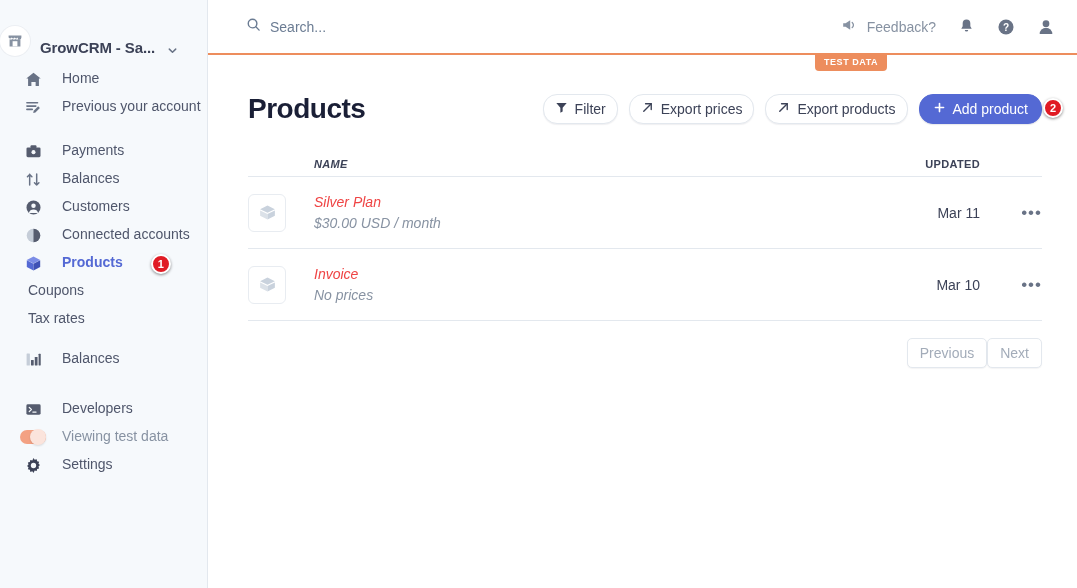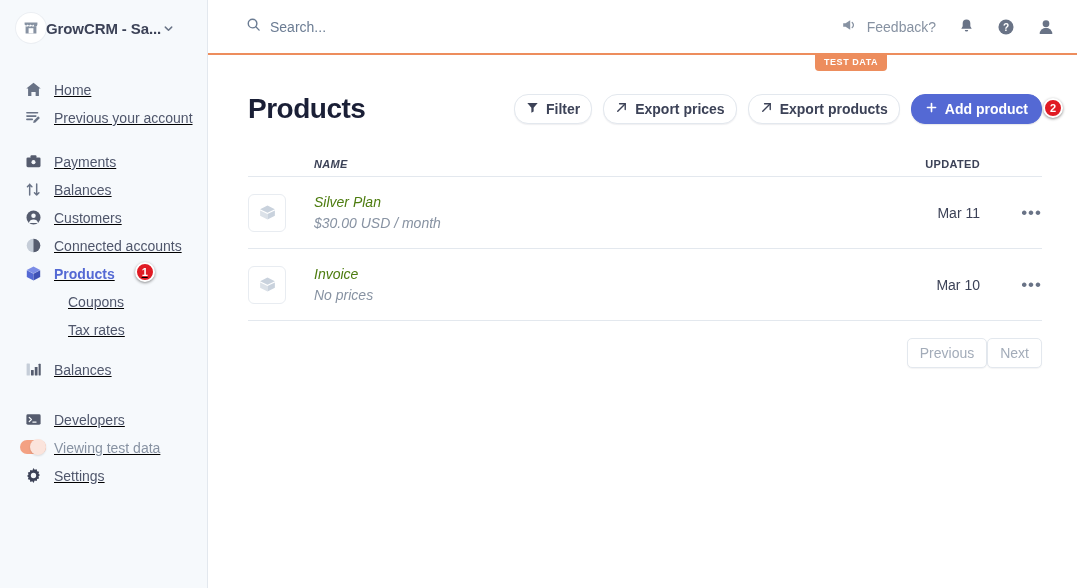--- a/index.html
+++ b/index.html
@@ -16,47 +16,48 @@
 
   
   .sidebar {
     width: 208px; height: 588px;
     background: #f6f9fc;
     border-right: 1px solid #e3e8ee;
     flex: 0 0 208px;
     position: relative;
   }
   .brand {
-    display: flex; align-items: center;
-    height: 56px; padding-left: 16px;
+    display: flex; align-items: flex-end;
+    height: 56px; 
+    gap: 10px;
   }
   .brand-logo {
     width: 30px; height: 30px; border-radius: 50%;
     background: #ffffff;
     display: flex; align-items: center; justify-content: center;
     box-shadow: 0 0 0 1px rgba(60,66,87,.05);
     flex: 0 0 30px;
   }
   .brand-name {
     font-size: 15px; font-weight: bold; color: #3c4257;
     letter-spacing: -0.1px; white-space: nowrap;
   }
   .brand-caret { margin-left: 2px; display:flex; align-items:center; }
 
   .nav { margin-top: 14px; }
   .nav-group { margin-bottom: 16px; }
   .nav-item {
-    display: flex; align-items: flex-end;
-    height: 28px; padding-left: 24px; gap: 12px;
-    cursor: pointer; position: relative; text-decoration: underline;
+    display: flex; align-items: flex-start;
+    height: 28px; padding-left: 24px; gap: 20px;
+    cursor: pointer; position: relative;
   }
   .nav-icon { width: 18px; height: 18px; display: flex; align-items: center; justify-content: center; flex: 0 0 18px;}
   .nav-label { font-size: 14px; color: #4f566b; white-space: nowrap; }
   .nav-item.active .nav-label { color: #5469d4; font-weight: bold; }
-  .nav-item.sub { padding-left: 68px; }
+  .nav-item.sub { padding-left: 28px; }
   .nav-item.sub .nav-label { color: #4f566b; }
   .nav-item.muted .nav-label { color: #8792a2; }
 
   .badge {
     width: 20px; height: 20px; border-radius: 50%;
     background: #e01b24; color: #fff;
     font-size: 11px; font-weight: bold;
     display: flex; align-items: center; justify-content: center;
     border: 2px solid #ffffff;
     box-shadow: 0 1px 3px rgba(0,0,0,.45);
@@ -108,21 +109,21 @@
   .page-title {
     font-size: 28px; font-weight: bold; color: #1a1f36;
     letter-spacing: -0.5px; margin: 0;
   }
   .actions { margin-left: auto; display: flex; align-items: center; gap: 11px; }
 
   .btn {
     height: 30px; border-radius: 14px;
     display: inline-flex; align-items: center; gap: 7px;
     padding: 0 11px;
-    font-size: 14px; font-weight: bold; color: #3c4257;
+    font-size: 14px; font-weight: normal; color: #3c4257;
     background: #ffffff;
     border: 1px solid #e3e8ee;
     box-shadow: 0 1px 1px rgba(60,66,87,.08);
     cursor: pointer; white-space: nowrap;
   }
   .btn-primary {
     background: #5469d4; color: #ffffff; border-color: #5469d4;
     box-shadow: 0 1px 1px rgba(60,66,87,.12);
     padding: 8px 13px;
   }
@@ -147,21 +148,21 @@
     display: flex; align-items: center;
     height: 72px;
     border-bottom: 1px solid #e3e8ee;
     cursor: pointer;
   }
   .prod-thumb {
     width: 38px; height: 38px; border-radius: 6px;
     background: #ffffff; border: 1px solid #e8ecf1;
     display: flex; align-items: center; justify-content: center;
   }
-  .prod-name { font-size: 14px; color: #4d7c0f; line-height: 1.45; }
+  .prod-name { font-size: 14px; color: #ef4444; line-height: 1.45; }
   .prod-price { font-size: 14px; color: #8792a2; line-height: 1.45; }
   .cell-updated { font-size: 14px; color: #3c4257; }
   .dots { font-size: 17px; color: #697386; letter-spacing: 1px; line-height: 10px; cursor: pointer; }
 
   .pager { display: flex; justify-content: flex-end; margin-top: 17px; }
   .btn-page {
     height: 30px; padding: 0 12px;
     border-radius: 5px; border: 1px solid #e3e8ee;
     background: #fff; color: #a3acb9;
     font-size: 14px; display: inline-flex; align-items: center;

